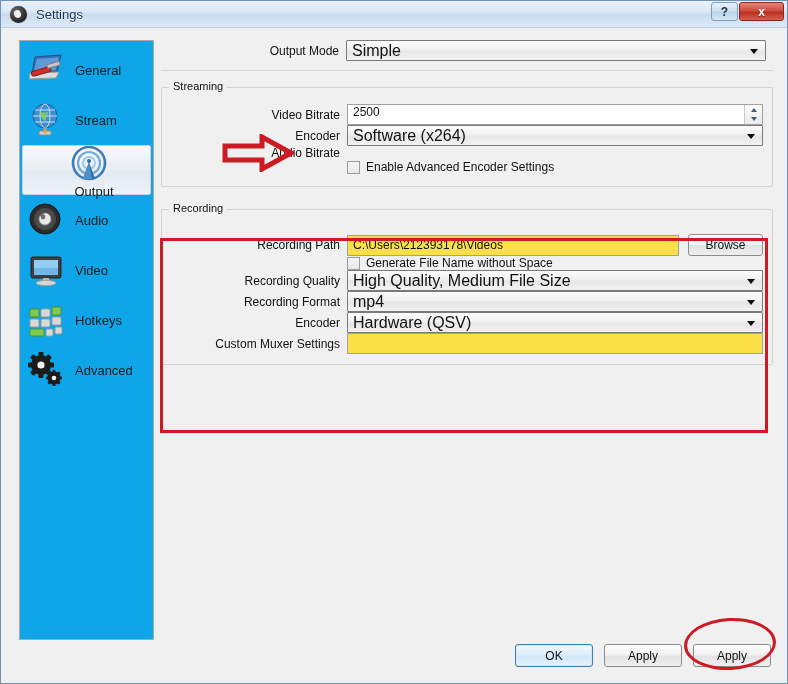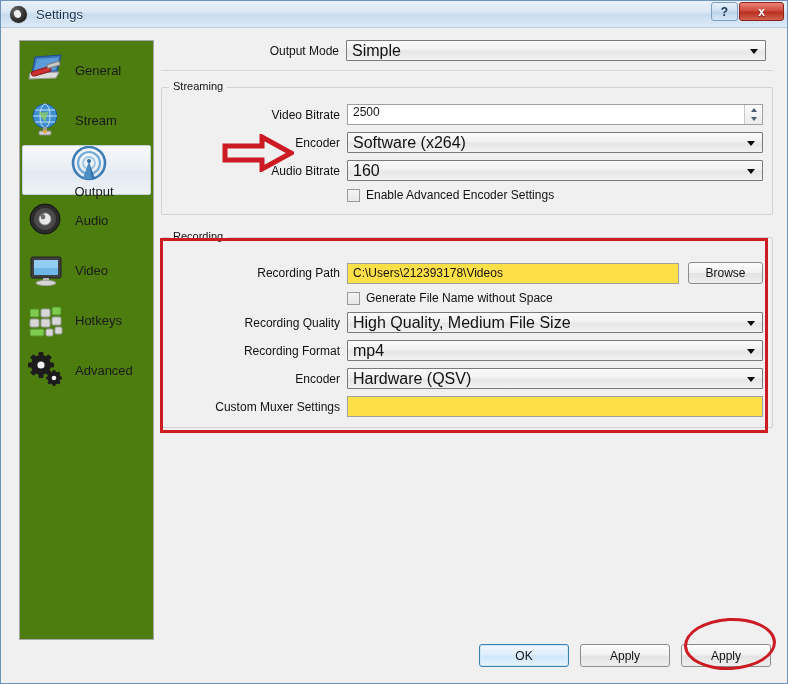--- a/index.html
+++ b/index.html
@@ -121,21 +121,21 @@
     background: #f0f0f0;
   }
 
   
   .sidebar {
     position: absolute;
     left: 18px;
     top: 12px;
     width: 135px;
     height: 600px;
-    background: #4d7c0f;
+    background: #0ea5e9;
     border: 1px solid #a9a9a9;
     box-sizing: border-box;
     padding-top: 4px;
   }
   .side-item {
     display: flex;
     align-items: center;
     height: 50px;
     padding-left: 7px;
     box-sizing: border-box;
@@ -165,21 +165,20 @@
     position: absolute;
     left: 160px;
     top: 12px;
     right: 14px;
     bottom: 55px;
   }
 
   .row {
     display: flex;
     align-items: center;
-    margin-bottom: 7px;
   }
   .lbl {
     text-align: right;
     font-size: 12px;
     color: #111;
     padding-right: 7px;
     flex: 0 0 auto;
   }
 
   
@@ -312,21 +311,21 @@
   }
 
   
   .footer {
     position: absolute;
     right: 16px;
     bottom: 16px;
     display: flex;
     gap: 11px;
   }
-  .footer .btn { width: 90px; }
+  .footer .btn { width: 78px; }
 
   
   .anno { position: absolute; pointer-events: none; }
   .anno-arrow { left: 222px; top: 134px; }
   .anno-box {
     left: 160px; top: 238px;
     width: 608px; height: 195px;
     border: 3px solid #cc1b22;
     box-sizing: border-box;
   }
@@ -507,24 +506,20 @@
           <div class="row">
             <div class="lbl" style="width:169px">Encoder</div>
             <div class="combo" style="width:420px">
               <span>Software (x264)</span>
               <span class="arrow"></span>
             </div>
           </div>
 
           <div class="row">
             <div class="lbl" style="width:169px">Audio Bitrate</div>
-            <div class="combo" style="width:420px">
-              <span>160</span>
-              <span class="arrow"></span>
-            </div>
           </div>
 
           <div class="row" style="margin-bottom:2px">
             <div style="width:176px"></div>
             <div class="checkrow">
               <span class="chk"></span>
               <span>Enable Advanced Encoder Settings</span>
             </div>
           </div>
         </div>

